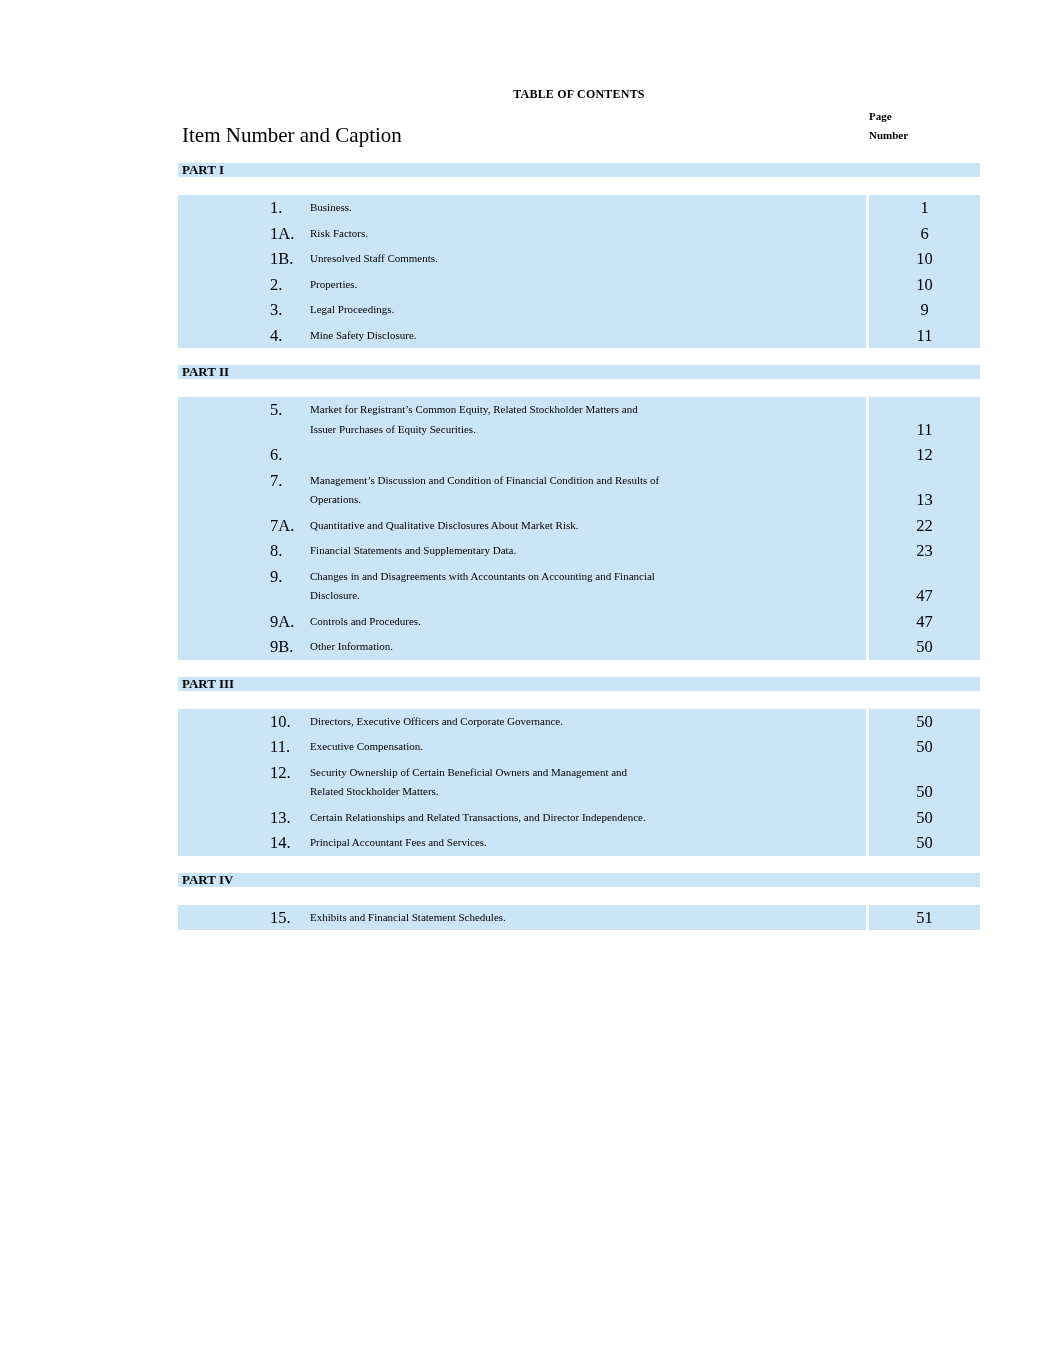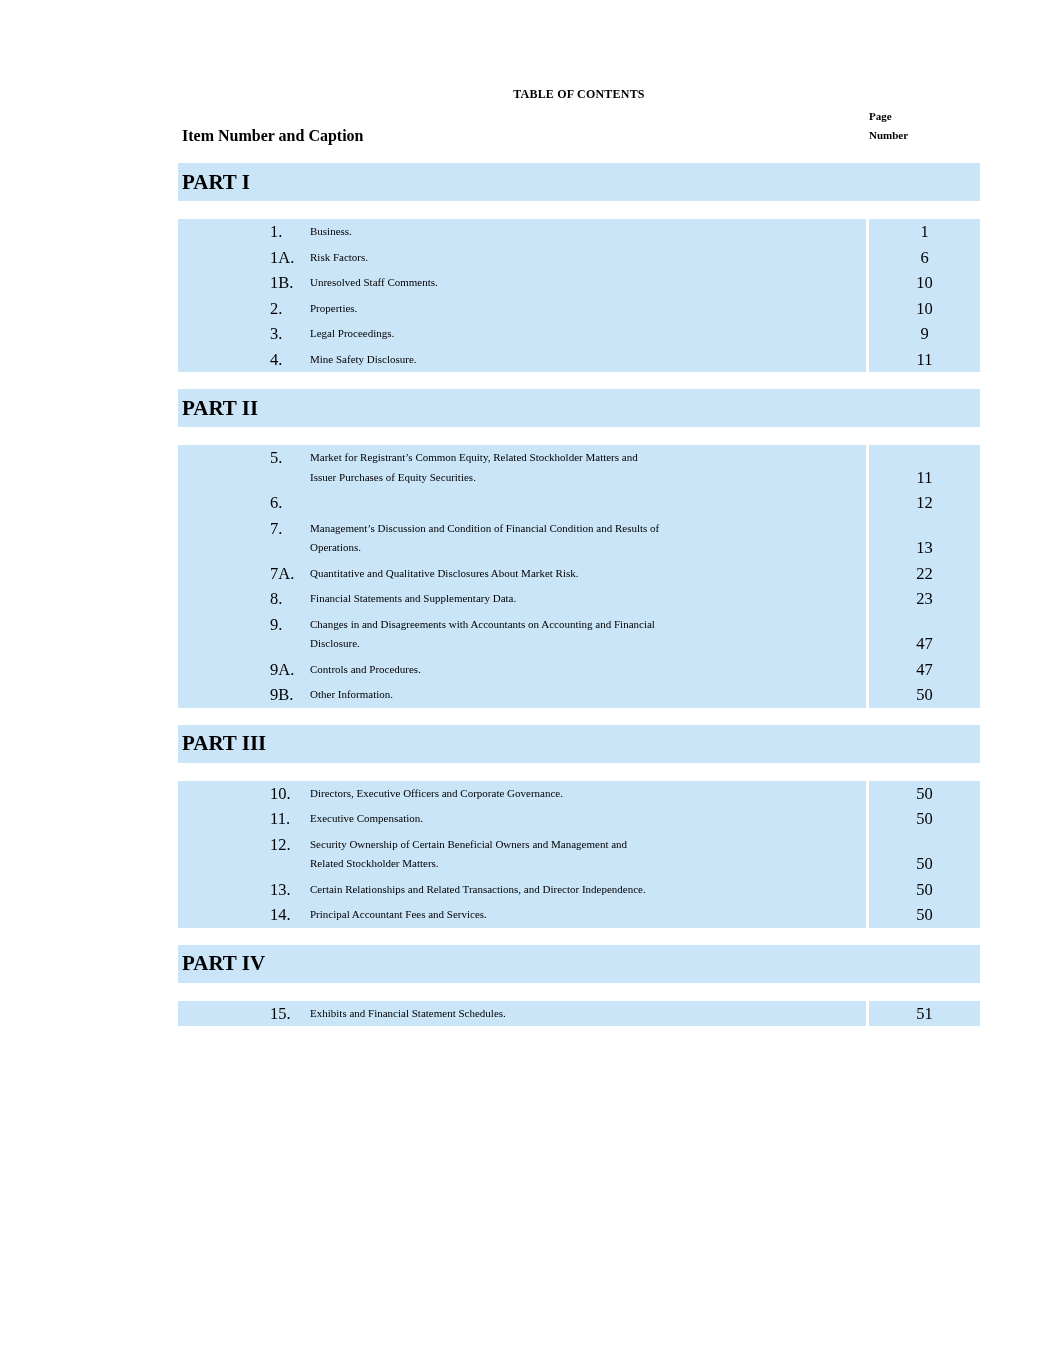--- a/index.html
+++ b/index.html
@@ -23,45 +23,45 @@
     line-height: 20px;
     letter-spacing: 0.2px;
   }
   .col-headers {
     margin-top: 3px;
     display: flex;
     justify-content: space-between;
     align-items: flex-end;
   }
   .caption-col-header {
-    font-weight: bold;
-    font-size: 16px;
+    font-weight: normal;
+    font-size: 21px;
     line-height: 19px;
     padding-left: 4px;
   }
   .page-col-header {
     font-weight: bold;
     font-size: 11px;
     line-height: 19px;
     width: 111px;
     text-align: left;
     white-space: pre-line;
   }
   .toc { margin-top: 18px; }
   .toc > :first-child { margin-top: 0 !important; }
 
   .row-part {
     margin-top: 17px;
-    height: 38px;
+    height: 14px;
     background: var(--hl, #CBE5F8);
     display: flex;
     align-items: center;
     padding-left: 4px;
     font-weight: bold;
-    font-size: 21px;
+    font-size: 13px;
   }
   .row-item { display: flex; }
   .row-part + .row-item { margin-top: 18px; }
 
   .cell-main {
     width: 688px;
     background: var(--hl, #CBE5F8);
     display: flex;
     align-items: flex-start;
     padding: 3px 0;

